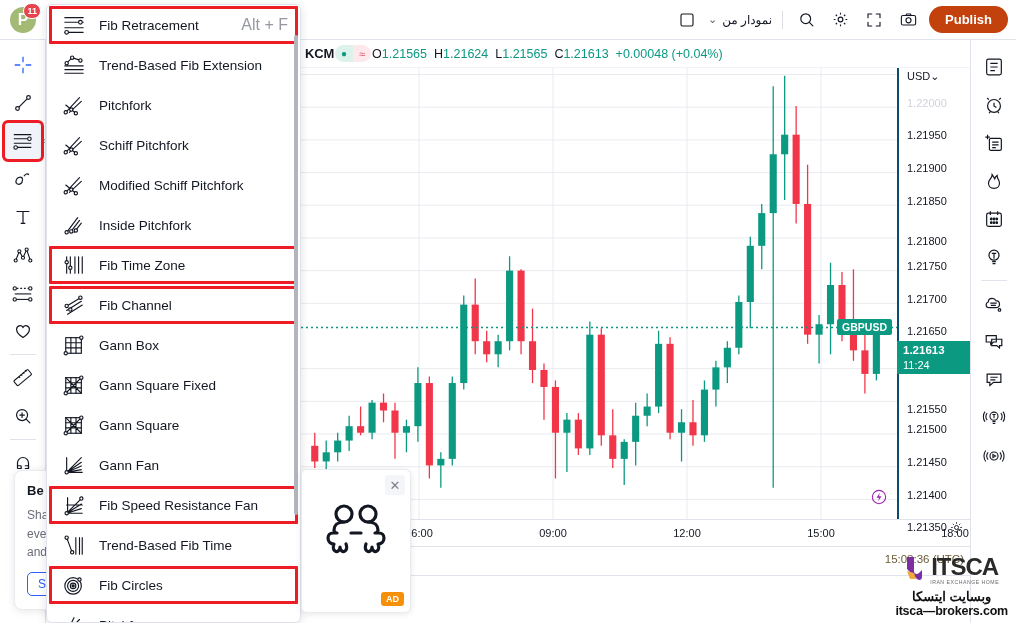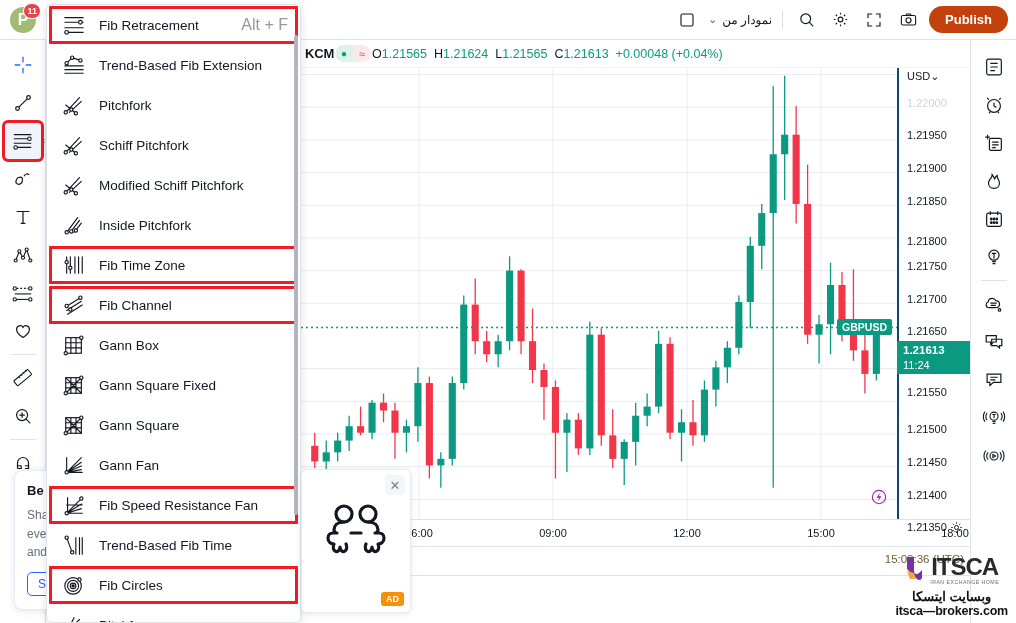--- a/index.html
+++ b/index.html
@@ -558,21 +558,21 @@
       </div>
       <div id="paTicks">
           <div class="pa-tick dim" style="top: 34.5362px; text-align: right;">1.22000</div>
           <div class="pa-tick" style="top: 67.2174px;">1.21950</div>
           <div class="pa-tick" style="top: 99.8986px;">1.21900</div>
           <div class="pa-tick" style="top: 132.58px;">1.21850</div>
           <div class="pa-tick" style="top: 165.261px; margin-top: 8px;">1.21800</div>
           <div class="pa-tick" style="top: 197.942px;">1.21750</div>
           <div class="pa-tick" style="top: 230.623px;">1.21700</div>
           <div class="pa-tick" style="top: 263.304px;">1.21650</div>
-          <div class="pa-tick" style="top: 324px;">1.21550</div>
+          <div class="pa-tick" style="top: 341px;">1.21550</div>
           <div class="pa-tick" style="top: 361.348px;">1.21500</div>
           <div class="pa-tick" style="top: 394.029px;">1.21450</div>
           <div class="pa-tick" style="top: 426.71px;">1.21400</div>
           <div class="pa-tick" style="top: 459.391px;">1.21350</div>
         </div>
       <div class="pa-badge" id="paBadge" style="top: 273.488px;">
         <div>1.21613</div>
         <div class="t">11:24</div>
       </div>
     </div>

